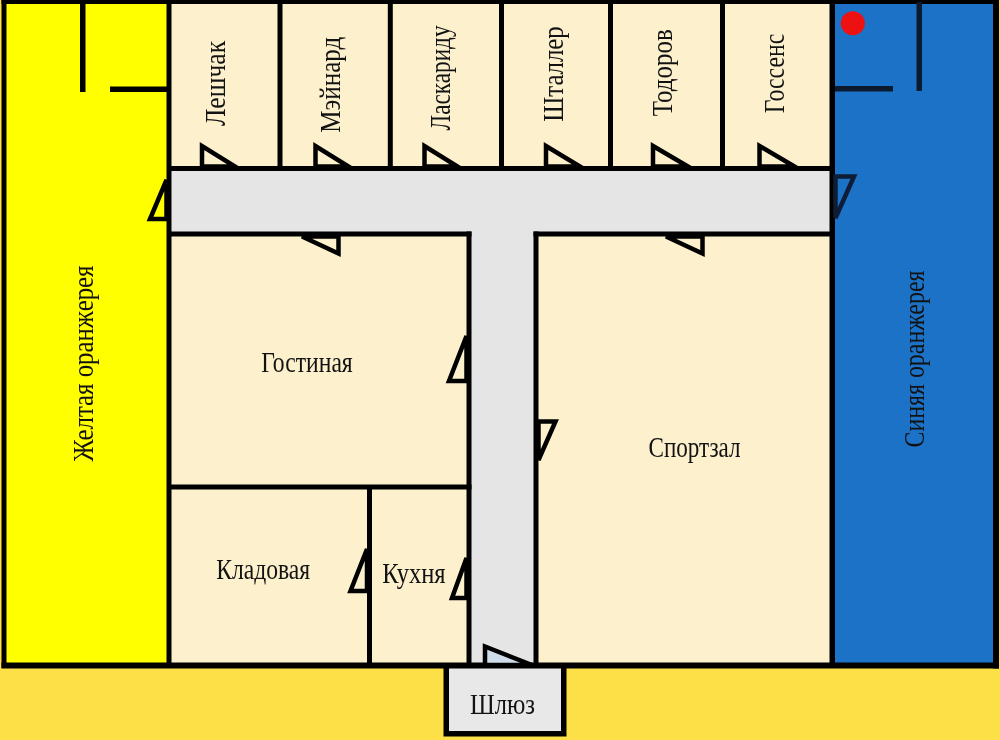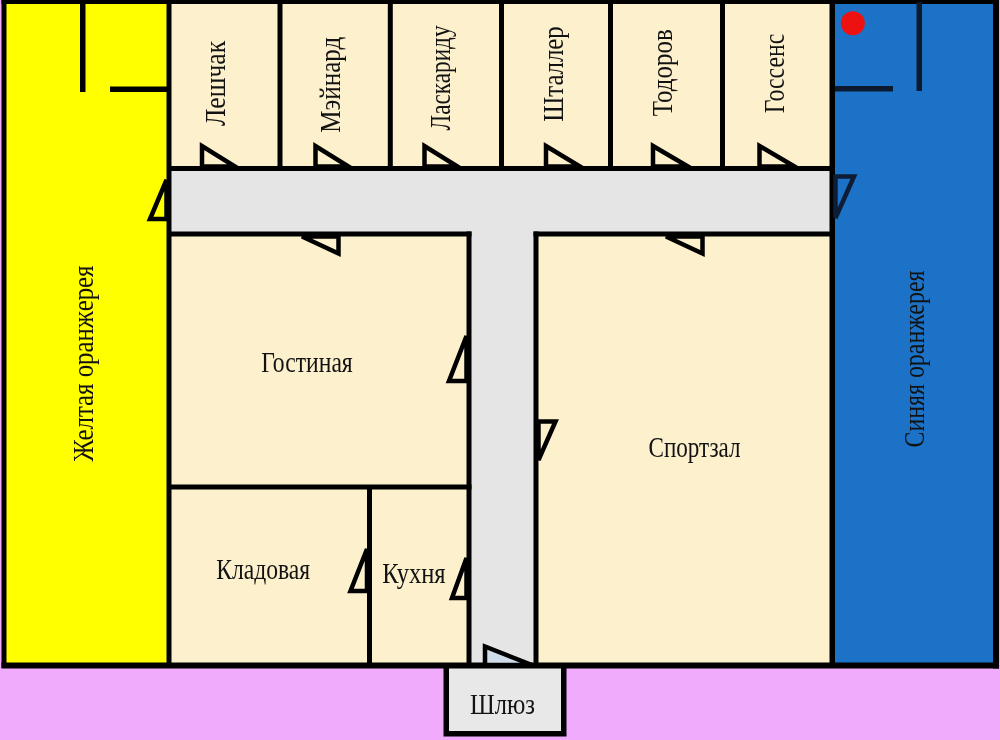--- a/index.html
+++ b/index.html
@@ -1,16 +1,16 @@
 <!DOCTYPE html>
 <html><head>
 <meta charset="utf-8">
 <style>
   html,body{margin:0;padding:0;background:#ffffff;}
-  .page{position:relative;width:1000px;height:740px;overflow:hidden;background:#f0abfc;}
+  .page{position:relative;width:1000px;height:740px;overflow:hidden;background:#fde047;}
   svg{display:block;}
   text{font-family:"Liberation Serif",serif;font-size:30px;fill:#121212;}
 </style>
 </head>
 <body>
 <div class="page">
 <svg width="1000" height="740" viewBox="0 0 1000 740">
 
 <rect x="4" y="3" width="165" height="662" fill="#ffff00"></rect>
 

